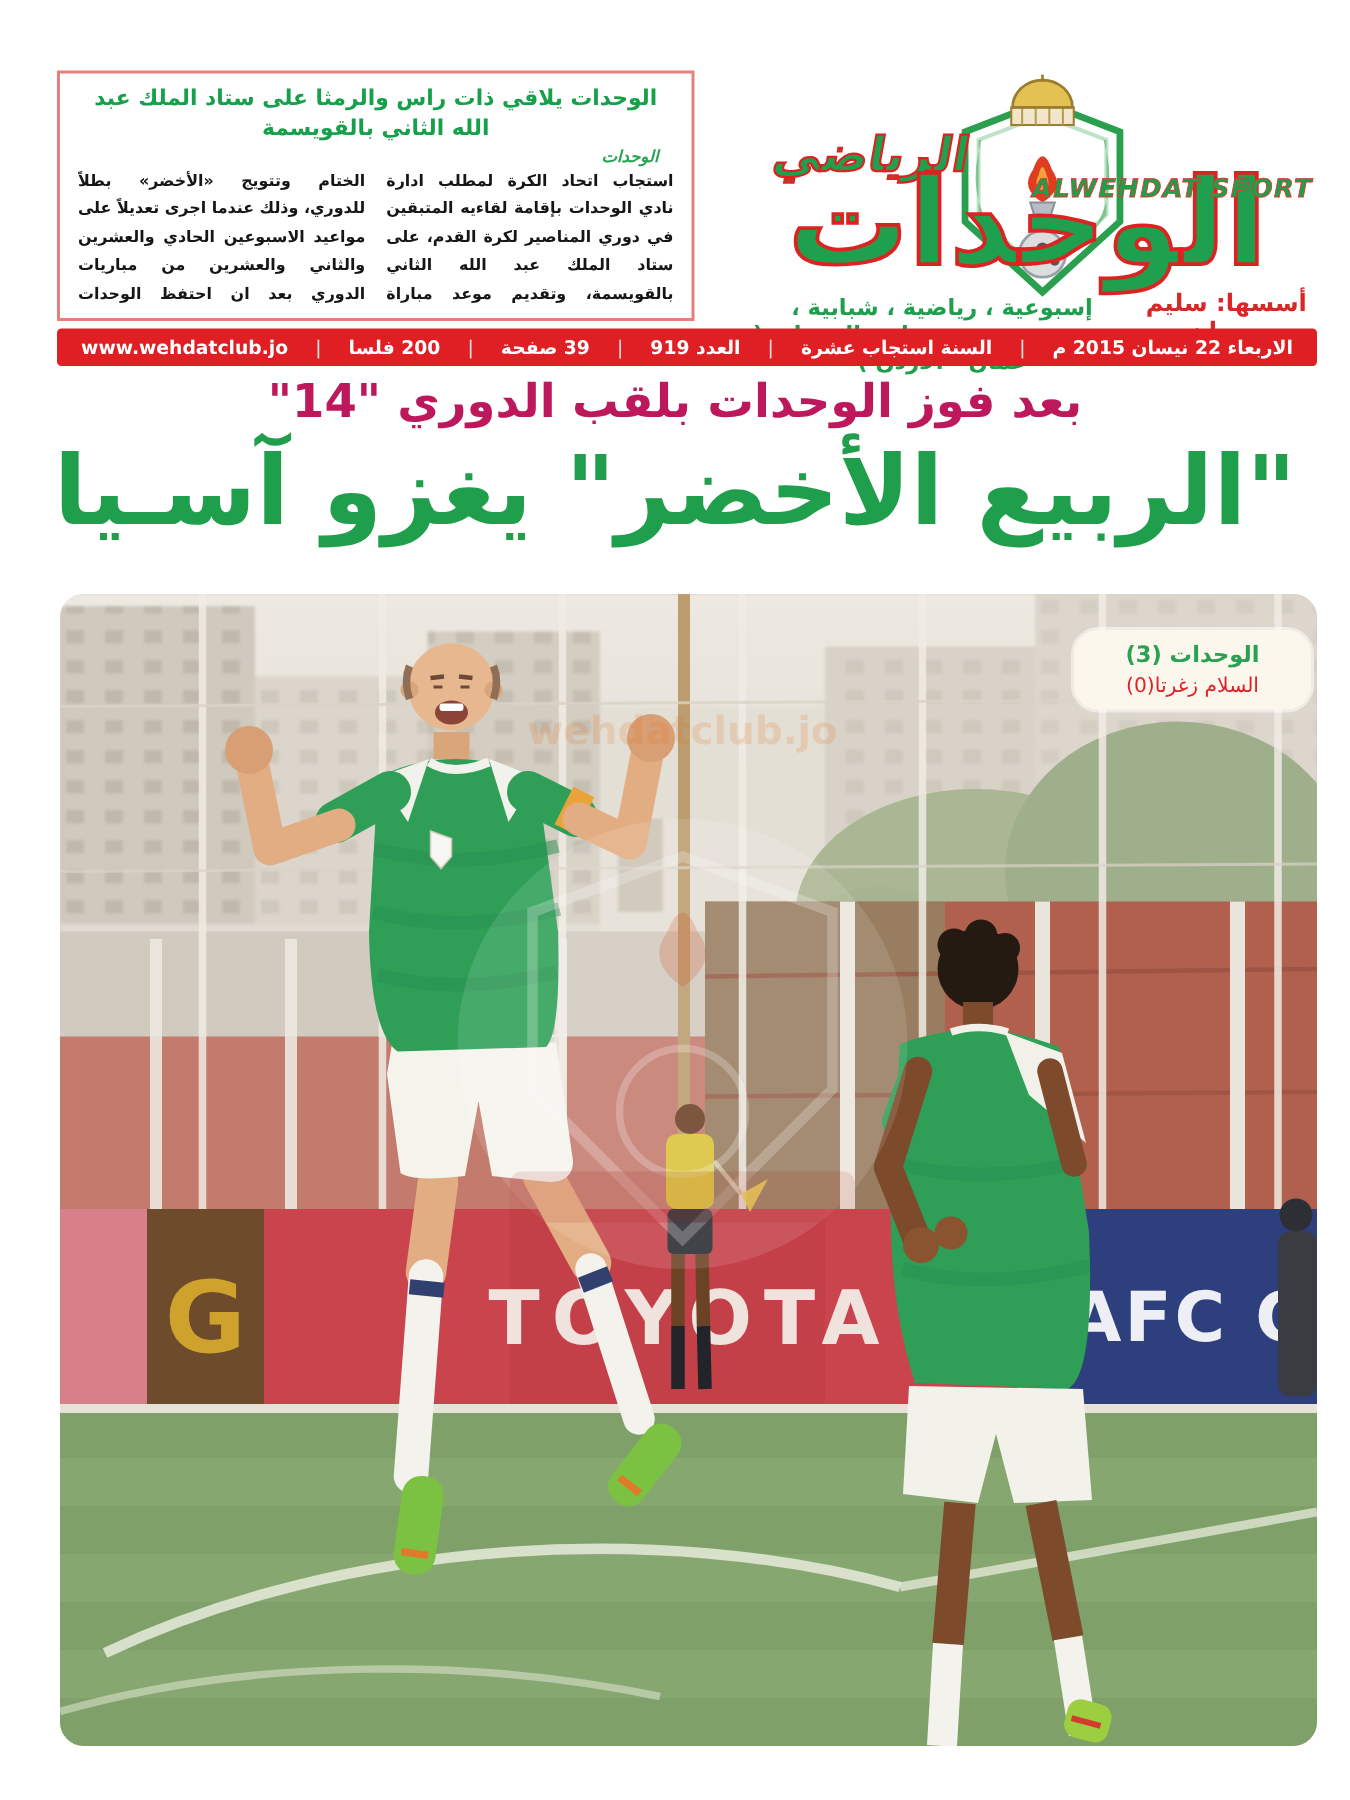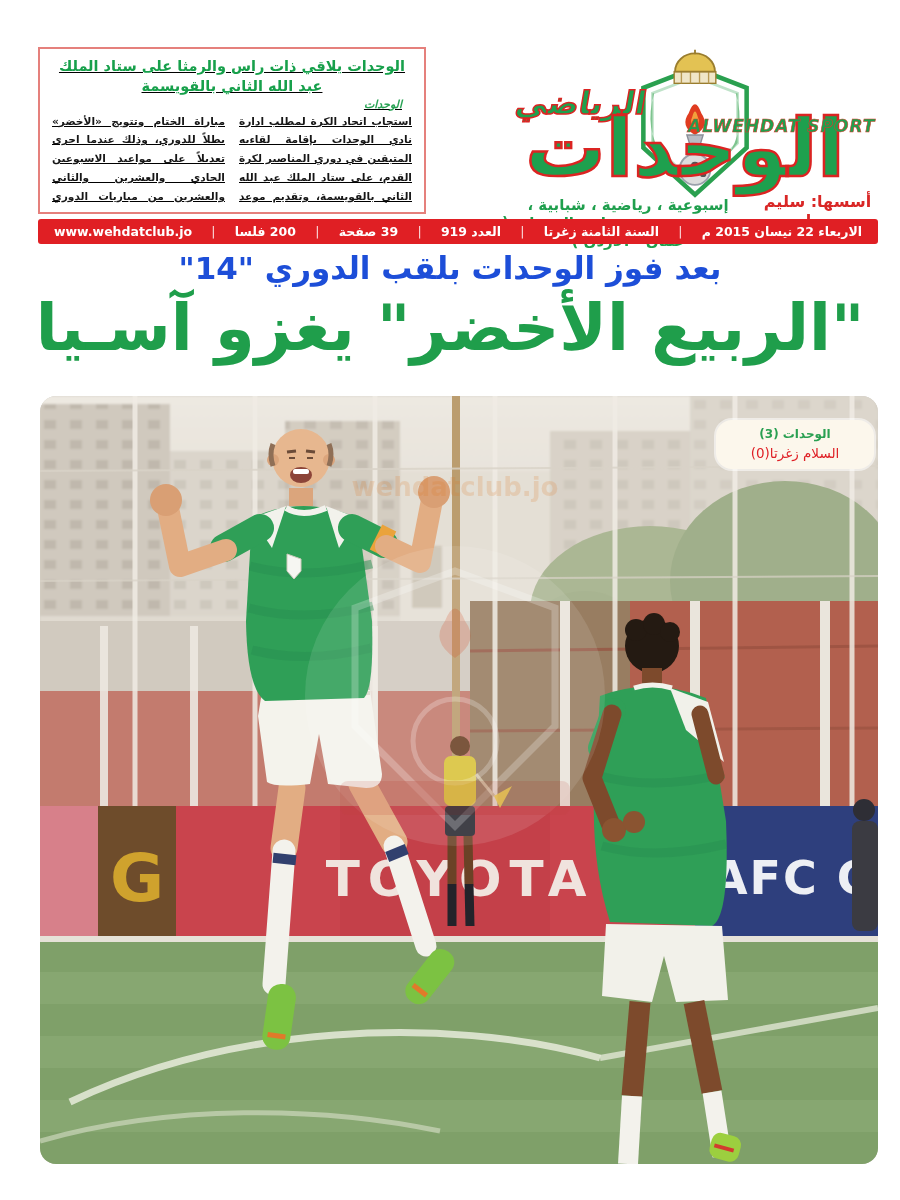--- a/index.html
+++ b/index.html
@@ -1,22 +1,22 @@
 <!DOCTYPE html>
 <html lang="ar"><head>
 <meta charset="utf-8">
 <style>
   html,body{margin:0;padding:0;}
   body{width:900px;height:1200px;background:#ffffff;position:relative;overflow:hidden;
        font-family:"DejaVu Sans", sans-serif;}
   .abs{position:absolute;}
 
   
-  .article-box{left:38px;top:47px;width:388px;height:167px;border:2px solid #e5807c;
-    box-sizing:border-box;padding:7px 12px 5px;direction:rtl;background:#fff;text-decoration:underline;}
+  .article-box{left:38px;top:47px;width:425px;height:167px;border:2px solid #e5807c;
+    box-sizing:border-box;padding:7px 12px 5px;direction:rtl;background:#fff;}
   .article-box .box-headline{margin:0;color:#17a04b;font-size:14.5px;font-weight:bold;
     text-align:center;line-height:1.4;}
   .box-kicker{color:#2aa355;font-style:italic;font-size:11px;font-weight:bold;margin:1px 10px 1px 0;}
   .article-body{column-count:2;column-gap:14px;font-size:10.6px;line-height:1.78;
     text-align:justify;color:#161616;font-weight:bold;height:110px;overflow:hidden;}
 
   
   .emblem{left:622px;top:48px;width:146px;height:154px;z-index:0;}
   .logo-main{left:492px;top:103px;width:386px;text-align:center;font-size:80px;font-weight:bold;
     color:#1ea04e;-webkit-text-stroke:2.5px #db2422;line-height:1.15;direction:rtl;z-index:1;}
@@ -29,35 +29,35 @@
   .founder{left:760px;top:192px;width:115px;font-size:16px;font-weight:bold;color:#d92726;
     direction:rtl;text-align:center;}
 
   
   .info-bar{left:38px;top:219px;width:840px;height:25px;background:#e01f24;border-radius:3px;
     color:#fff;display:flex;direction:rtl;align-items:center;justify-content:space-between;
     padding:0 16px;box-sizing:border-box;font-size:12.5px;font-weight:bold;}
   .info-bar .sep{opacity:.85;font-weight:normal;}
 
   
-  .headline-kicker{left:0;top:250px;width:900px;text-align:center;color:#1d4ed8;
+  .headline-kicker{left:0;top:250px;width:900px;text-align:center;color:#be185d;
     font-size:31px;font-weight:bold;direction:rtl;}
   .headline-main{left:0;top:288px;width:900px;text-align:center;color:#1f9e4b;
     font-size:64px;font-weight:bold;direction:rtl;line-height:1.25;}
 
   
   .photo{left:40px;top:396px;width:838px;height:768px;border-radius:16px;overflow:hidden;
     background:#cfc9c0;}
   .photo svg{display:block;width:838px;height:768px;}
   svg text{font-family:"DejaVu Sans", sans-serif;}
 
   .score-badge{position:absolute;left:676px;top:24px;width:158px;background:#fcf7ec;
     border-radius:16px;padding:7px 8px 8px;text-align:center;direction:rtl;
     box-shadow:0 0 0 2px rgba(255,255,255,.55);box-sizing:border-box;}
-  .score-line1{color:#2aa052;font-size:12px;font-weight:bold;}
+  .score-line1{color:#2aa052;font-size:15px;font-weight:bold;}
   .score-line2{color:#df2026;font-size:13.5px;font-weight:normal;margin-top:4px;}
 </style>
 </head>
 <body>
 
 <div class="abs article-box">
   <h2 class="box-headline">الوحدات يلاقي ذات راس والرمثا على ستاد الملك عبد الله الثاني بالقويسمة</h2>
   <div class="box-kicker">الوحدات</div>
   <div class="article-body">استجاب اتحاد الكرة لمطلب ادارة نادي الوحدات بإقامة لقاءيه المتبقين في دوري المناصير لكرة القدم، على ستاد الملك عبد الله الثاني بالقويسمة، وتقديم موعد مباراة الختام وتتويج «الأخضر» بطلاً للدوري، وذلك عندما اجرى تعديلاً على مواعيد الاسبوعين الحادي والعشرين والثاني والعشرين من مباريات الدوري بعد ان احتفظ الوحدات باللقب للمرة الثانية على التوالي، وترك الصراع يشتعل للوصول الى الوصافة بين فريقي الرمثا والجزيرة، وكذلك ازمة القاع والهروب من شبح الهبوط الذي يهدد فرق الفيصلي، البقعة، المنشية وشباب الاردن بعد ان تأكد هبوط فريق اتحاد الرمثا الى مصاف اندية الدرجة الأولى. وتبعاً لذلك، يلاقي الوحدات ذات راس عند الساعة السابعة من مساء السبت المقبل على ستاد الملك عبد الله الثاني بالقويسمة، وكذلك يتوج الوحدات بطلاً للدوري امام الرمثا يوم الخميس المقبل، السابع من آيار عند الساعة السابعة مساءً على ستاد الملك عبد الله الثاني بالقويسمة.</div>
 </div>
@@ -85,21 +85,21 @@
 </svg>
 <div class="abs logo-sub">الرياضي</div>
 <div class="abs logo-main">الوحدات</div>
 <div class="abs logo-en">ALWEHDAT SPORT</div>
 <div class="abs tagline">إسبوعية ، رياضية ، شبابية ، متخصصة تصدر عن نادي الوحدات ( عمان - الأردن )</div>
 <div class="abs founder">أسسها: سليم حمدان</div>
 
 <div class="abs info-bar">
   <span>الاربعاء 22 نيسان 2015 م</span>
   <span class="sep">|</span>
-  <span>السنة الثامنة زغرتا</span>
+  <span>السنة استجاب عشرة</span>
   <span class="sep">|</span>
   <span>العدد 919</span>
   <span class="sep">|</span>
   <span>39 صفحة</span>
   <span class="sep">|</span>
   <span>200 فلسا</span>
   <span class="sep">|</span>
   <span>www.wehdatclub.jo</span>
 </div>
 

